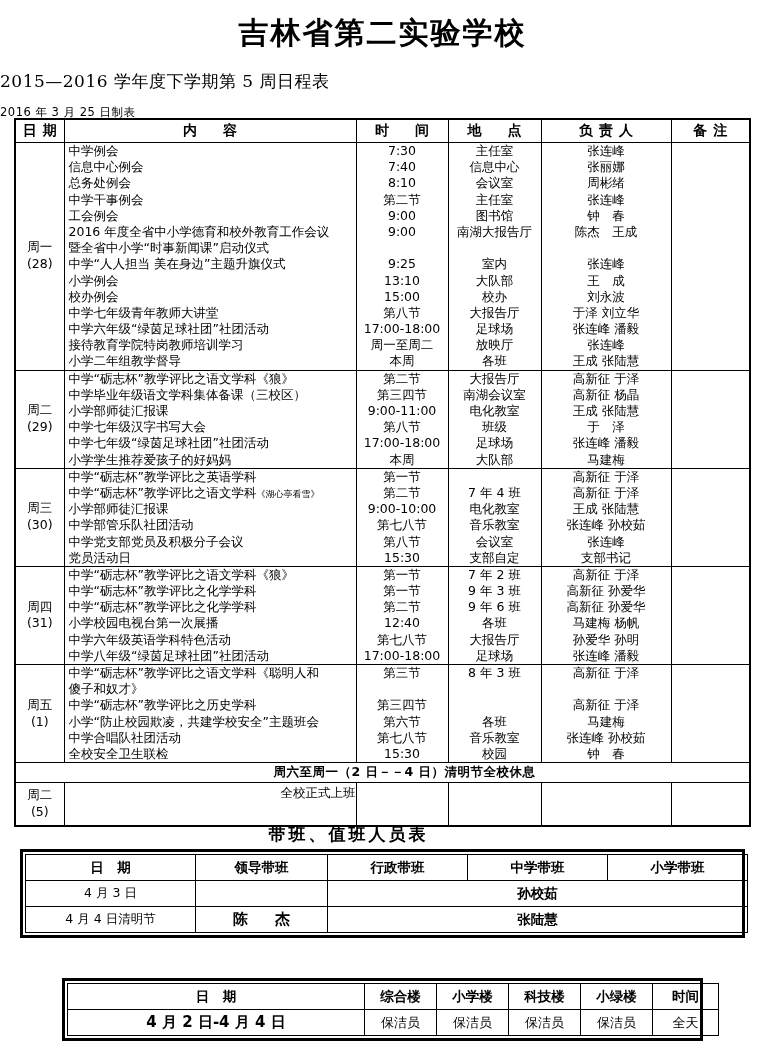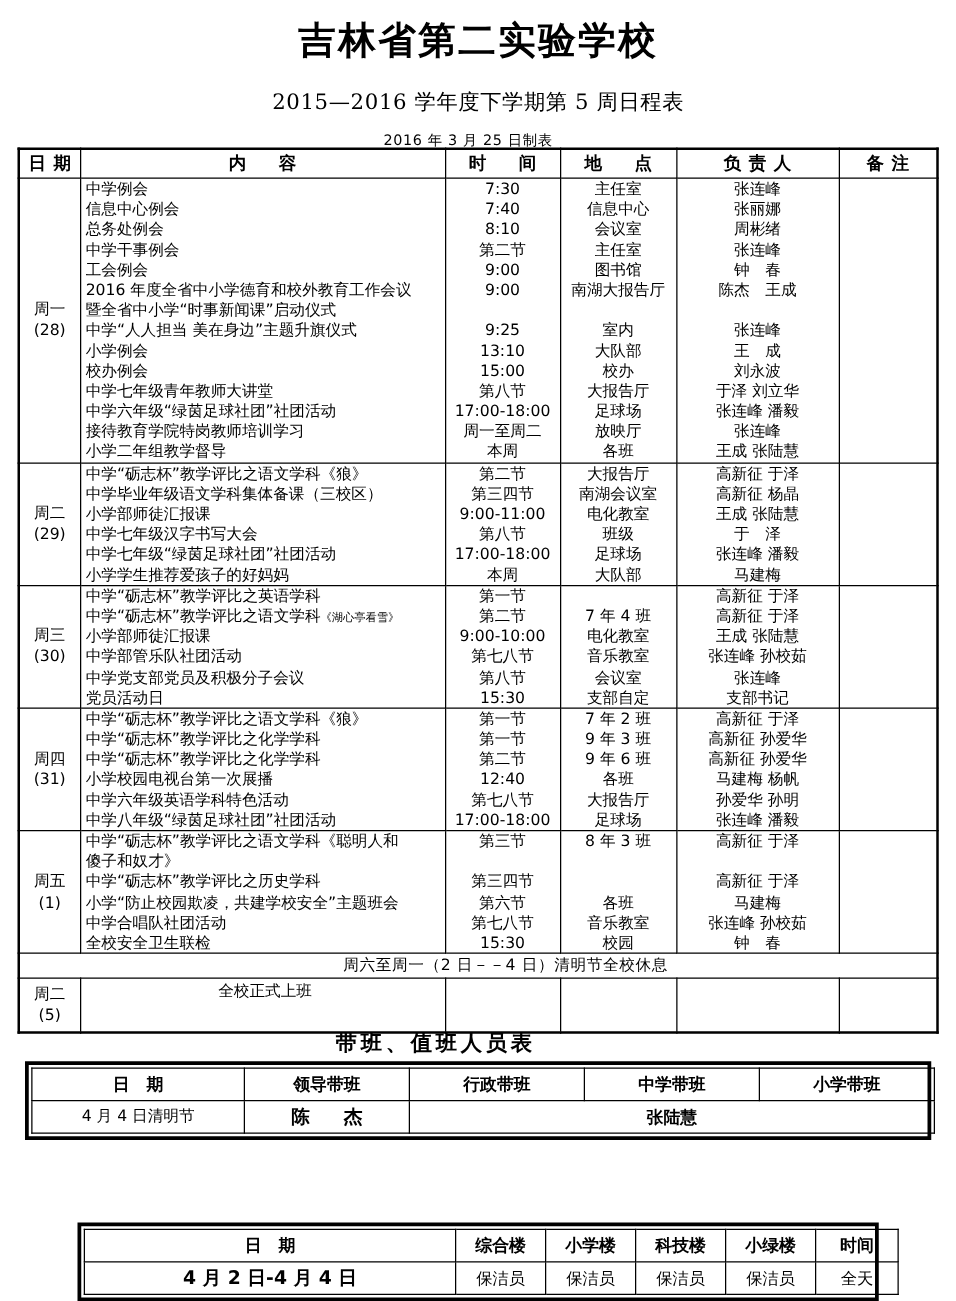--- a/index.html
+++ b/index.html
@@ -21,28 +21,28 @@
   .doc-title {
     text-align: center;
     font-family: "DejaVu Sans", "Liberation Sans", sans-serif;
     font-weight: bold;
     font-size: 30px;
     letter-spacing: 2px;
     margin: 14px 0 0 0;
     line-height: 1.25;
   }
   .doc-subtitle {
-    text-align: center;
+    text-align: left;
     font-family: "DejaVu Serif", "Liberation Serif", serif;
     font-size: 17px;
     margin: 18px 0 0 0;
     letter-spacing: 0.5px;
   }
   .doc-byline {
-    text-align: center;
+    text-align: left;
     font-size: 11.5px;
     font-family: "DejaVu Sans", "Liberation Sans", sans-serif;
     margin: 12px 16px 4px 0;
     letter-spacing: 0.5px;
   }
 
   
   .sched-wrap {
     position: absolute;
     left: 14px;
@@ -102,21 +102,21 @@
   }
   ul.lines.mid li {
     text-align: center;
   }
   li.blank { color: transparent; }
   .tiny { font-size: 9px; }
 
   tr.noticerow td {
     text-align: center;
     font-size: 12.5px;
-    font-weight: normal;
+    font-weight: bold;
     height: 19px;
     letter-spacing: 0.5px;
     padding-left: 44px;
   }
   tr.lastday td.daycell { height: 42px; }
 
   
   .sec-title {
     position: absolute;
     left: 0;
@@ -547,21 +547,21 @@
           </td>
         </tr>
         <tr class="noticerow">
           <td colspan="6">周六至周一（2 日－－4 日）清明节全校休息</td>
         </tr>
         <tr class="lastday">
           <td class="daycell">
             <div>周二</div>
             <div>(5)</div>
           </td>
-          <td style="font-size: 12.5px; vertical-align: top; padding-top: 2px; text-align: center; padding-left: 4px;">全校正式上班</td>
+          <td style="font-size: 12.5px; vertical-align: top; padding-top: 2px; text-align: right; padding-left: 4px;">全校正式上班</td>
           <td style="font-size: 12.5px; vertical-align: top; padding-top: 2px; text-align: center;"></td>
           <td style="font-size: 12.5px; vertical-align: top; padding-top: 2px; text-align: center;"></td>
           <td style="font-size: 12.5px; vertical-align: top; padding-top: 2px; text-align: center;"></td>
           <td style="font-size: 12.5px; vertical-align: top; padding-top: 2px; text-align: center;"></td>
         </tr>
       </tbody>
   </table>
 </div>
 
 <div class="sec-title">带班、值班人员表</div>
@@ -578,20 +578,25 @@
     <thead>
       <tr>
         <th>日　期</th>
         <th>领导带班</th>
         <th>行政带班</th>
         <th>中学带班</th>
         <th>小学带班</th>
       </tr>
     </thead>
     <tbody id="duty-body">
+        <tr>
+          <td class="datecell">4 月 3 日</td>
+          <td class="leadname"></td>
+          <td colspan="3" class="namebold">孙校茹</td>
+        </tr>
         <tr>
           <td class="datecell">4 月 4 日清明节</td>
           <td class="leadname">陈　杰</td>
           <td colspan="3" class="namebold">张陆慧</td>
         </tr>
       </tbody>
   </table>
 </div>
 
 <div class="clean-wrap">

